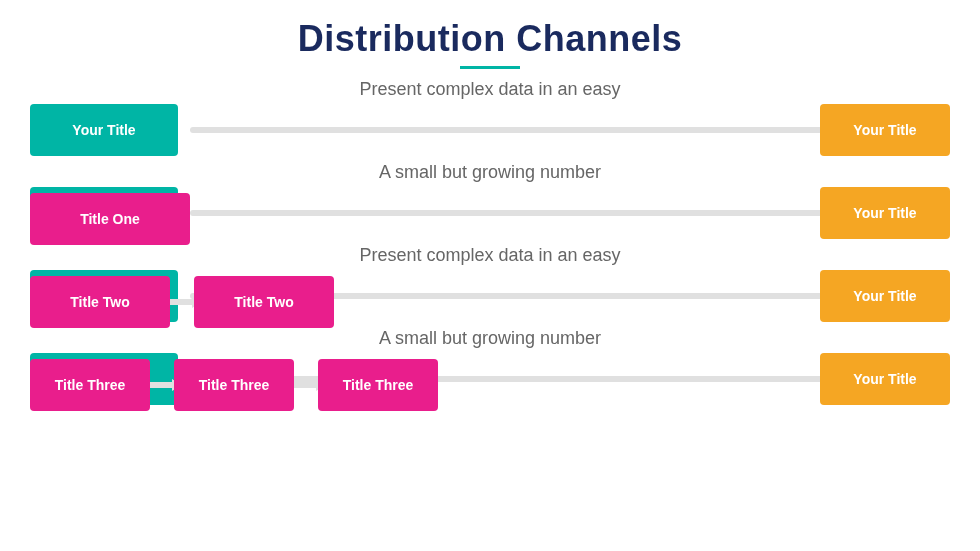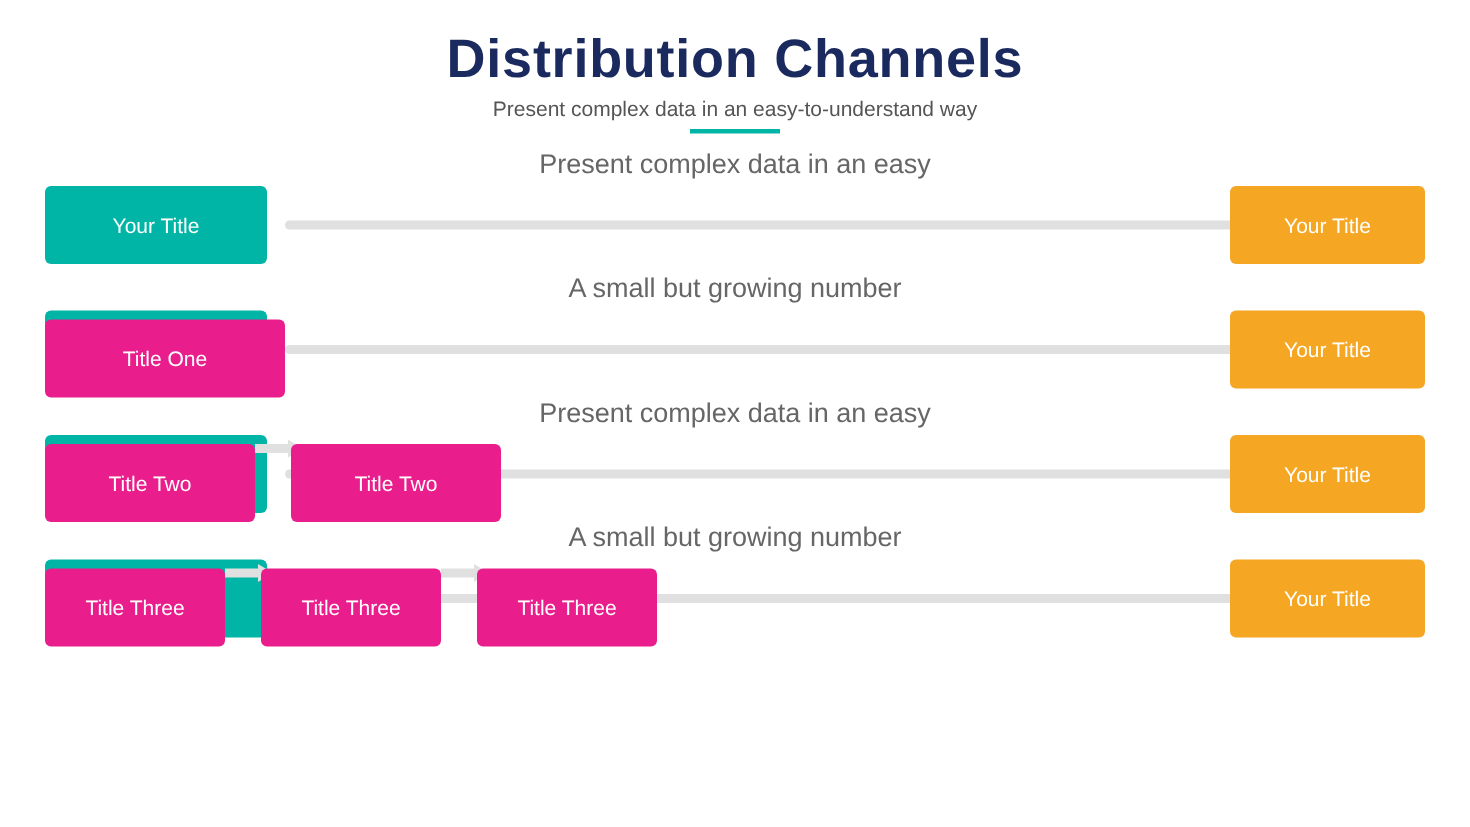--- a/index.html
+++ b/index.html
@@ -71,21 +71,21 @@
       top: 50%;
       transform: translateY(-50%);
       border-left: 14px solid #e0e0e0;
       border-top: 8px solid transparent;
       border-bottom: 8px solid transparent;
     }
     .box {
       display: flex;
       align-items: center;
       justify-content: center;
-      font-weight: 400;
+      font-weight: 700;
       font-size: 14px;
       color: #fff;
       border-radius: 4px;
       position: relative;
       z-index: 1;
       text-align: center;
       padding: 0 24px;
     }
     .box-teal {
       background: #00b5a5;
@@ -101,20 +101,21 @@
       margin-left: auto;
     }
     .box-pink {
       background: #e91e8c;
       height: 52px;
       flex-shrink: 0;
     }
     
     .middle-boxes {
       display: flex;
+      align-items: center;
       position: absolute;
       z-index: 2;
       margin-top: 12px;
     }
     .mid-arrow {
       width: 24px;
       height: 6px;
       background: #e0e0e0;
       position: relative;
       flex-shrink: 0;
@@ -129,21 +130,20 @@
       border-top: 6px solid transparent;
       border-bottom: 6px solid transparent;
     }
   </style>
 </head>
 <body>
 
 <div class="page">
   <div class="header">
     <h1>Distribution Channels</h1>
-    <p>Present complex data in an easy-to-understand way</p>
     <div class="header-line"></div>
   </div>
 
   <div class="rows-container" id="rows-container">
   <div class="row-label">Present complex data in an easy</div>
       <div class="flow-row">
         <div class="arrow-line"></div>
         <div class="box box-teal">Your Title</div>
         <div class="box box-orange">Your Title</div>
       </div>

